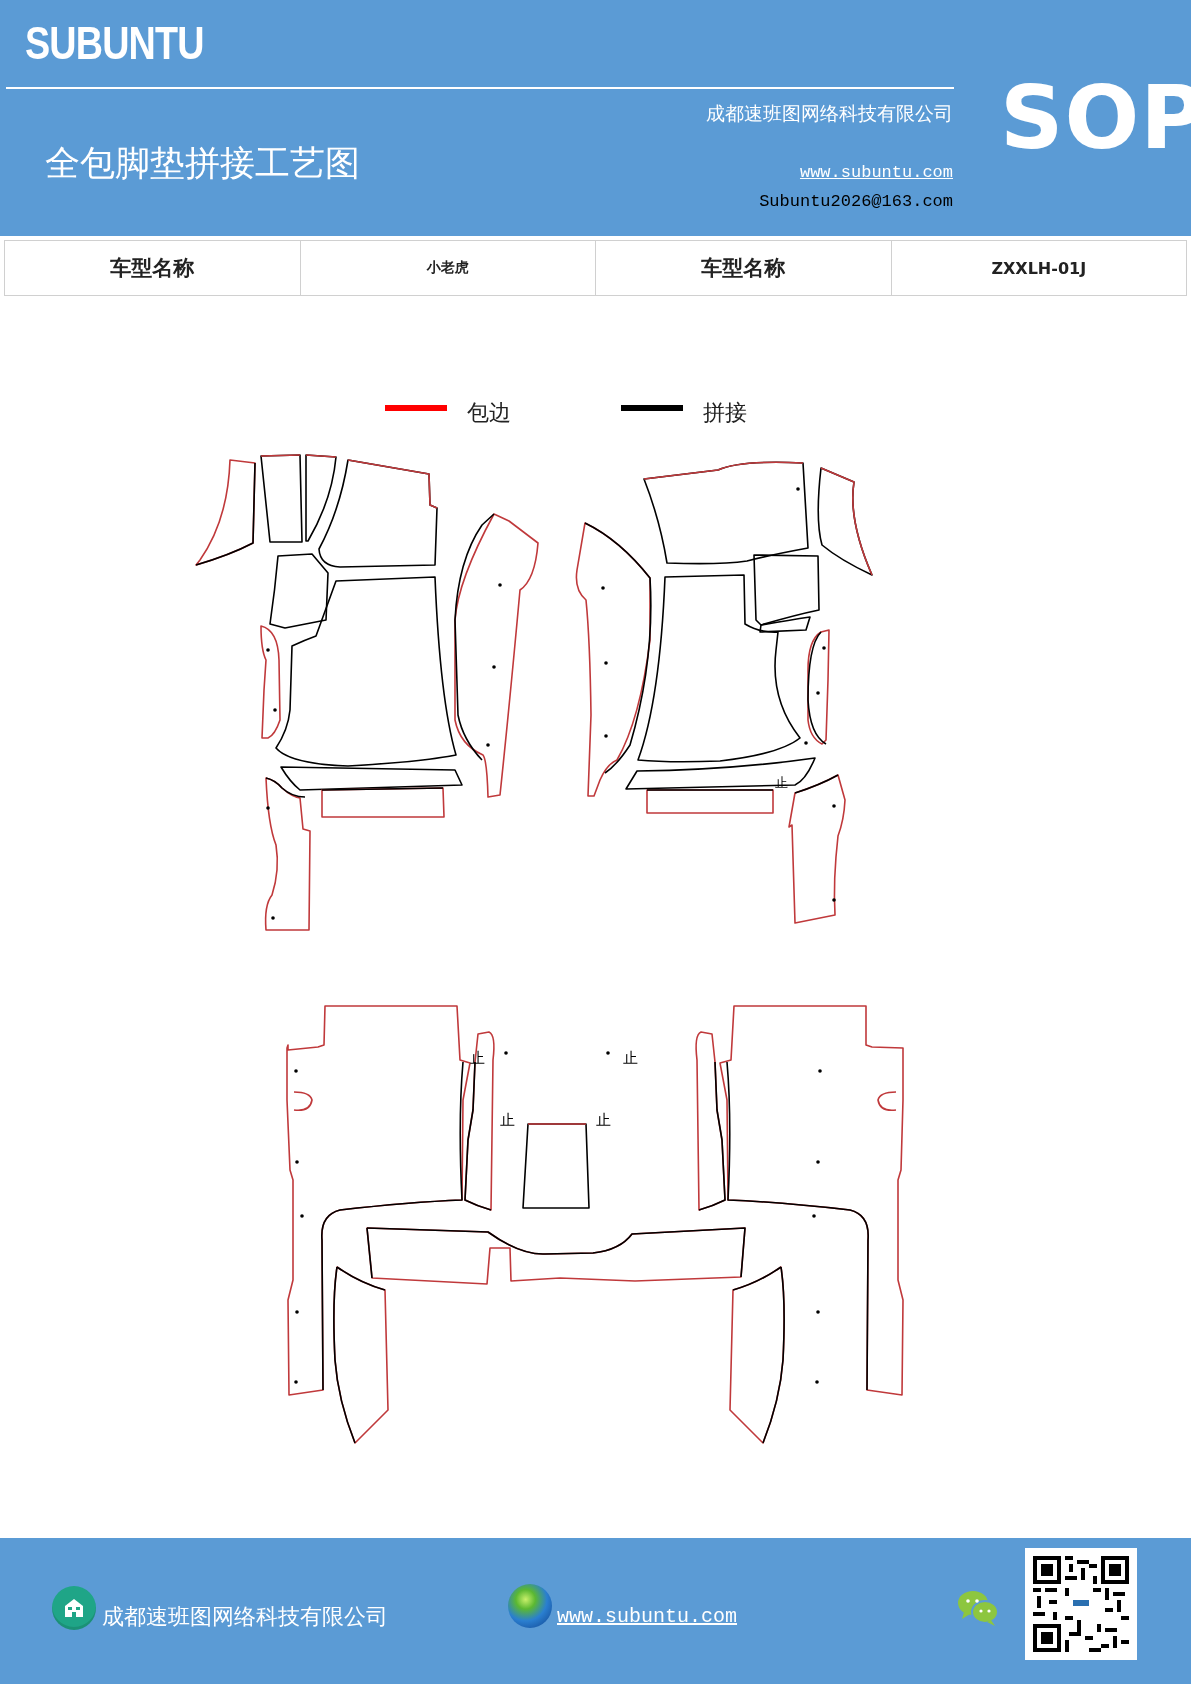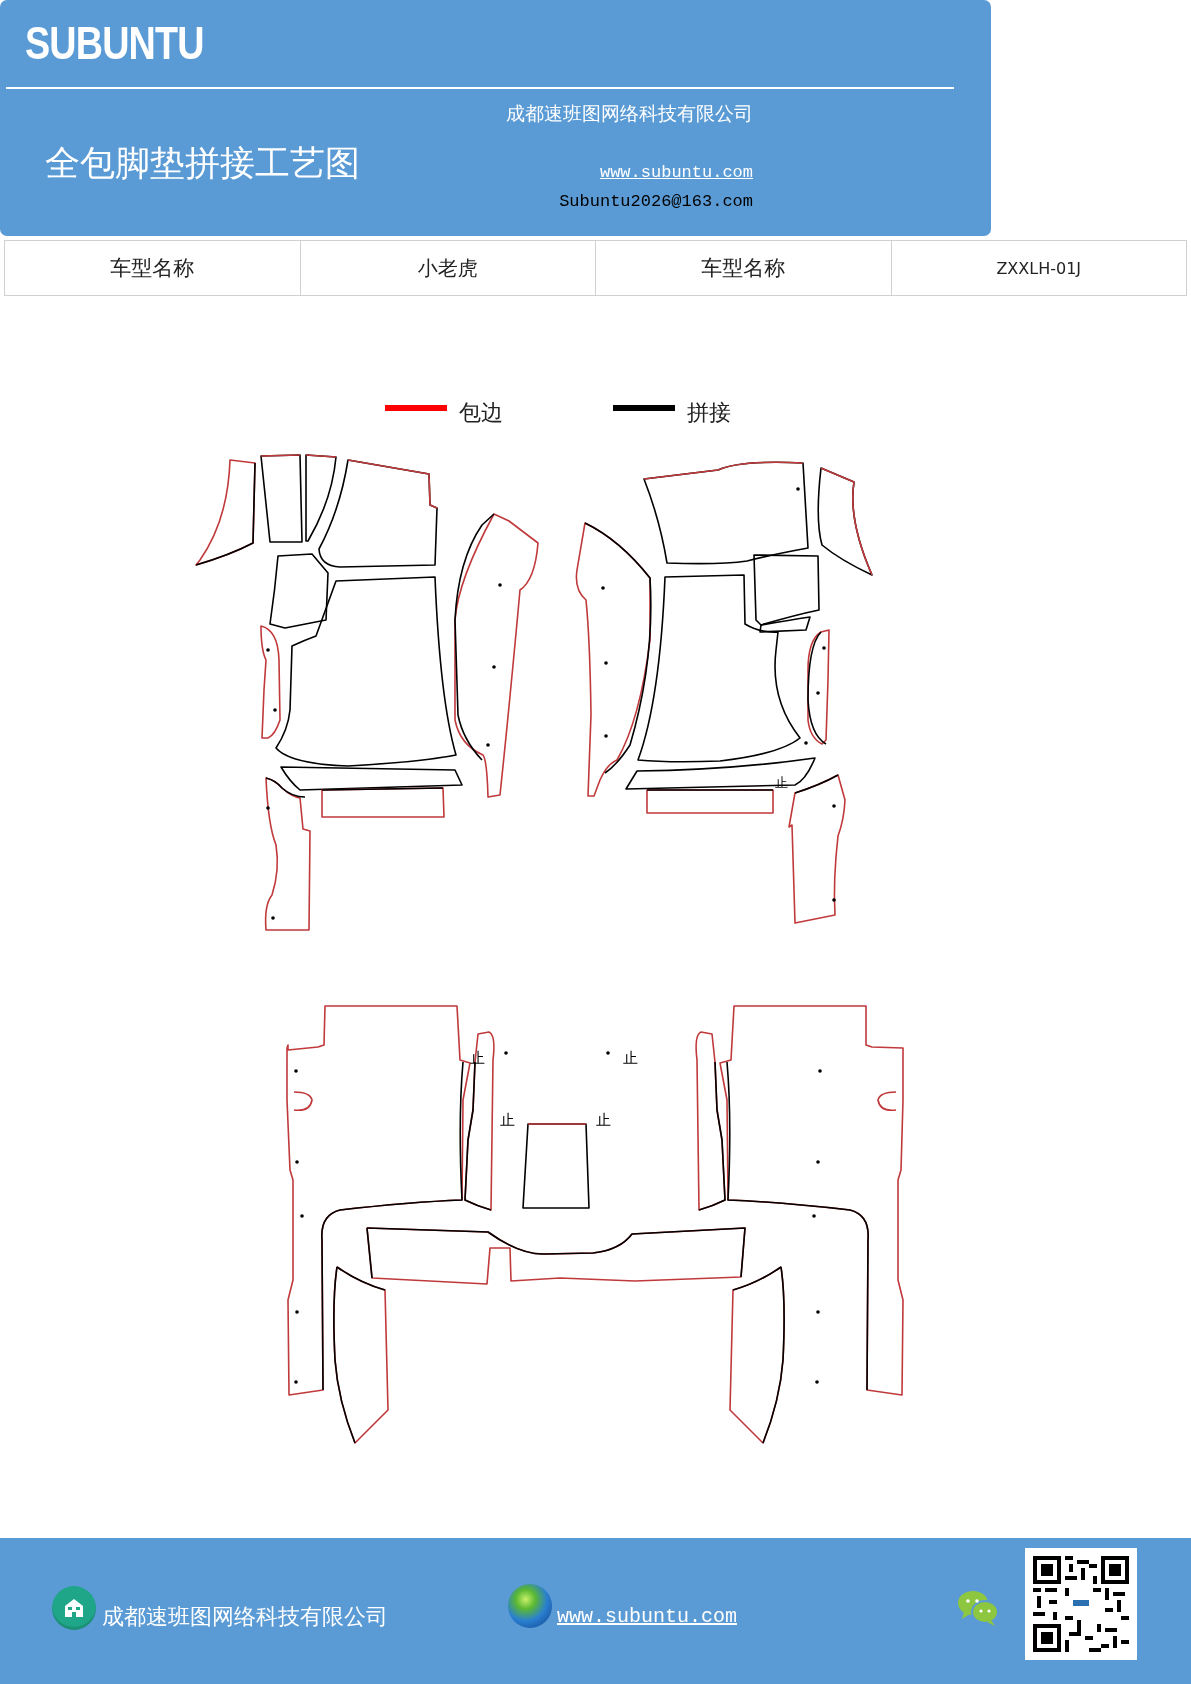--- a/index.html
+++ b/index.html
@@ -1,22 +1,21 @@
 <!DOCTYPE html>
 <html><head>
 <meta charset="utf-8">
 <style>
   * { box-sizing: border-box; margin: 0; padding: 0; }
   html, body { width: 1191px; height: 1684px; background: #ffffff; overflow: hidden; }
   body { position: relative; font-family: "DejaVu Serif", serif; }
 
   .header {
-    position: absolute; left: 0; top: 0; width: 991px; height: 236px;
+    position: absolute; left: 0; top: 0; width: 1191px; height: 236px;
     background: #5b9bd5;
-    border-radius: 7px;
   }
   .brand {
     position: absolute; left: 25px; top: 16px;
     font-family: "Liberation Sans", sans-serif; font-weight: bold;
     font-size: 46px; color: #ffffff; letter-spacing: -1px;
     transform: scaleX(0.82); transform-origin: left top;
   }
   .header-rule {
     position: absolute; left: 6px; top: 87px; width: 948px; height: 2px; background: #ffffff;
   }
@@ -40,31 +39,31 @@
     position: absolute; left: 1000px; top: 66px; font-size: 88px; color: #ffffff;
     font-family: "DejaVu Sans", sans-serif; font-weight: bold; letter-spacing: 1px;
   }
 
   .info-table {
     position: absolute; left: 4px; top: 240px; width: 1183px; border-collapse: collapse;
     font-family: "DejaVu Sans", sans-serif;
   }
   .info-table td {
     border: 1px solid #d0d0d0; width: 25%; height: 55px; text-align: center; vertical-align: middle;
-    font-size: 21px; color: #222;
-  }
-  .info-table td.val { font-size: 20px; }
+    font-size: 21px; color: #222; font-weight: bold;
+  }
+  .info-table td.val { font-size: 14px; }
   .info-table td.code { font-size: 16px; margin-top: 22px; }
 
   .legend {
     position: absolute; top: 388px; left: 385px; display: flex; align-items: center;
     font-family: "DejaVu Sans", sans-serif; font-size: 22px; color: #222;
   }
   .legend .swatch { width: 62px; height: 6px; display: inline-block; }
-  .legend .item { display: flex; align-items: center; }
+  .legend .item { display: flex; align-items: center; gap: 8px; }
   .legend .item span.lbl { margin-left: 12px; margin-top: 10px; }
 
   .diagram { position: absolute; left: 0; top: 440px; width: 1191px; height: 1020px; }
 
   .footer {
     position: absolute; left: 0; top: 1538px; width: 1191px; height: 146px; background: #5b9bd5;
   }
   .ft-company-icon {
     position: absolute; left: 52px; top: 48px; width: 44px; height: 44px; border-radius: 50%;
     background: #1fa587; box-shadow: inset 0 -3px 0 rgba(0,0,0,0.12);

